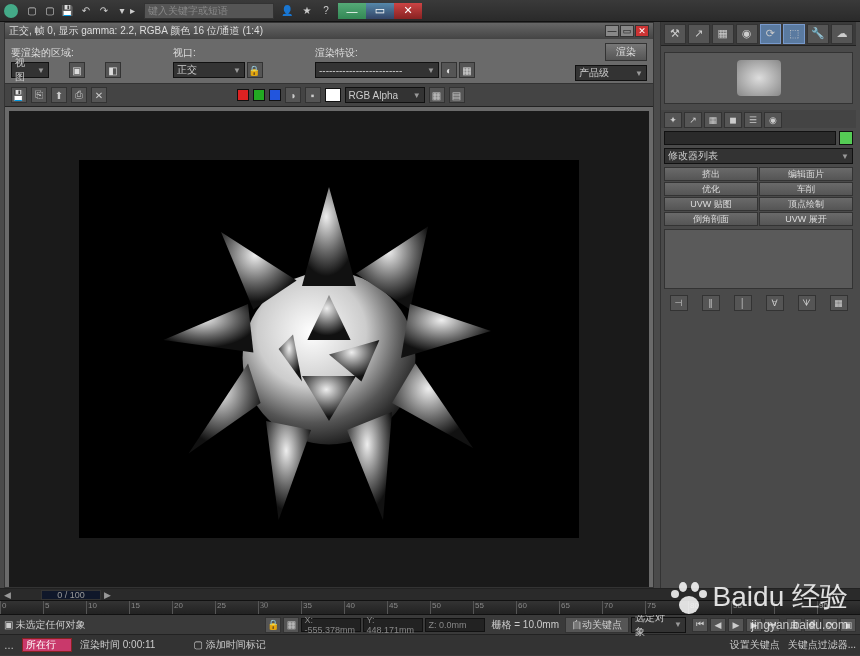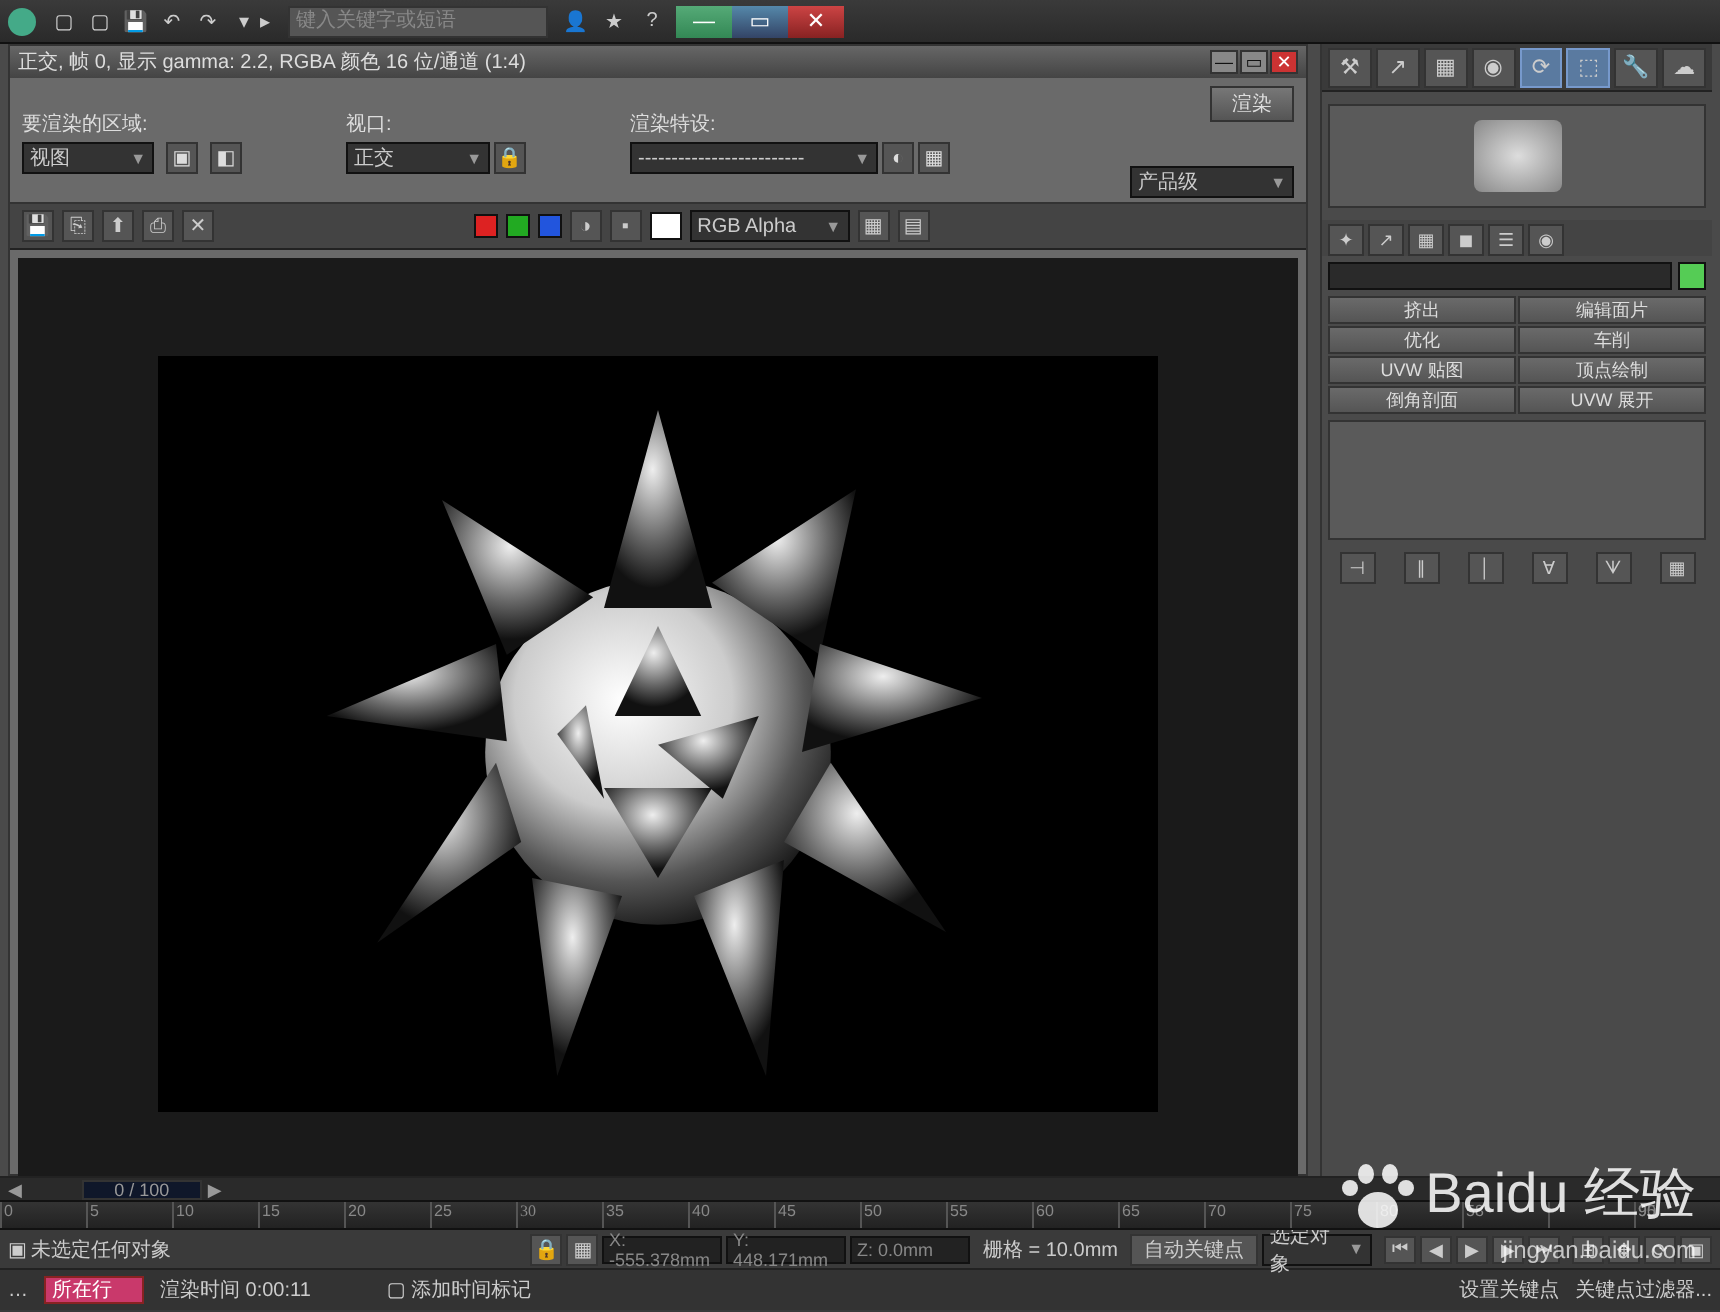--- a/index.html
+++ b/index.html
@@ -116,21 +116,21 @@
     <div class="wc">
       <div>—</div>
       <div>▭</div>
       <div class="cls">✕</div>
     </div>
   </div>
 
   <div class="rf-row" style="justify-content:space-between; padding-top:4px;">
     <div class="rf-col" style="width:110px;">
       <div class="rf-label">要渲染的区域:</div>
-      <div style="display:flex; gap:6px;">
+      <div style="display:flex; gap:20px;">
         <div class="dd" style="flex:1">视图</div>
         <div class="icon-btn">▣</div>
         <div class="icon-btn">◧</div>
       </div>
     </div>
     <div class="rf-col" style="width:90px;">
       <div class="rf-label">视口:</div>
       <div style="display:flex; gap:2px;">
         <div class="dd" style="flex:1">正交</div>
         <div class="icon-btn">🔒</div>
@@ -139,21 +139,21 @@
     <div class="rf-col" style="width:160px;">
       <div class="rf-label">渲染特设:</div>
       <div style="display:flex; gap:2px;">
         <div class="dd" style="flex:1">-------------------------</div>
         <div class="icon-btn">◐</div>
         <div class="icon-btn">▦</div>
       </div>
     </div>
     <div class="rf-col" style="width:120px; align-items:flex-end;">
       <div class="btn">渲染</div>
-      <div class="dd" style="width:82px; margin-top:20px;">产品级</div>
+      <div class="dd" style="width:72px; margin-top:2px;">产品级</div>
     </div>
   </div>
 
   <div class="rf-toolbar">
     <div class="icon-btn">💾</div>
     <div class="icon-btn">⎘</div>
     <div class="icon-btn">⬆</div>
     <div class="icon-btn">⎙</div>
     <div class="icon-btn">✕</div>
     <div style="flex:0.4"></div>
@@ -224,20 +224,21 @@
     <div class="st">↗</div>
     <div class="st">▦</div>
     <div class="st">◼</div>
     <div class="st">☰</div>
     <div class="st">◉</div>
   </div>
   <div class="name-row">
     <div class="name-field" style="flex:1"></div>
     <div class="color-ind"></div>
   </div>
+  <div class="dd mod-dd">修改器列表</div>
   <div class="mod-grid">
     <div class="mb">挤出</div>
     <div class="mb">编辑面片</div>
     <div class="mb">优化</div>
     <div class="mb">车削</div>
     <div class="mb">UVW 贴图</div>
     <div class="mb">顶点绘制</div>
     <div class="mb">倒角剖面</div>
     <div class="mb">UVW 展开</div>
   </div>

